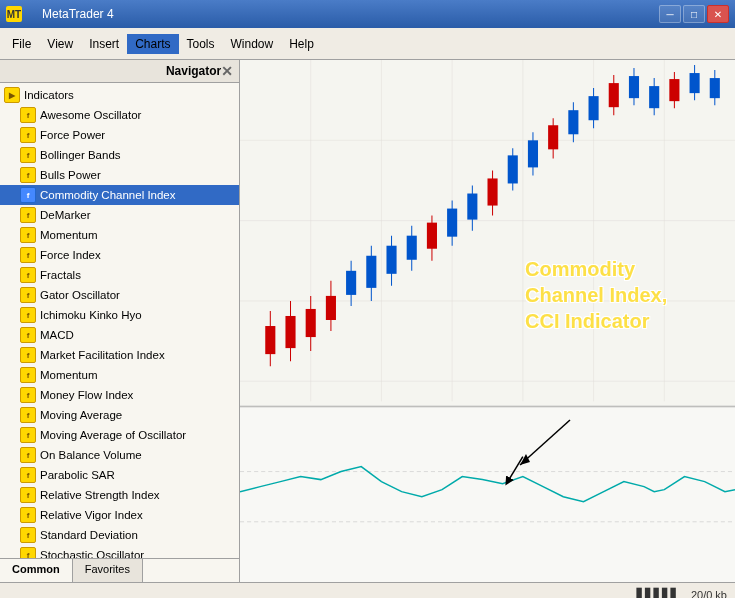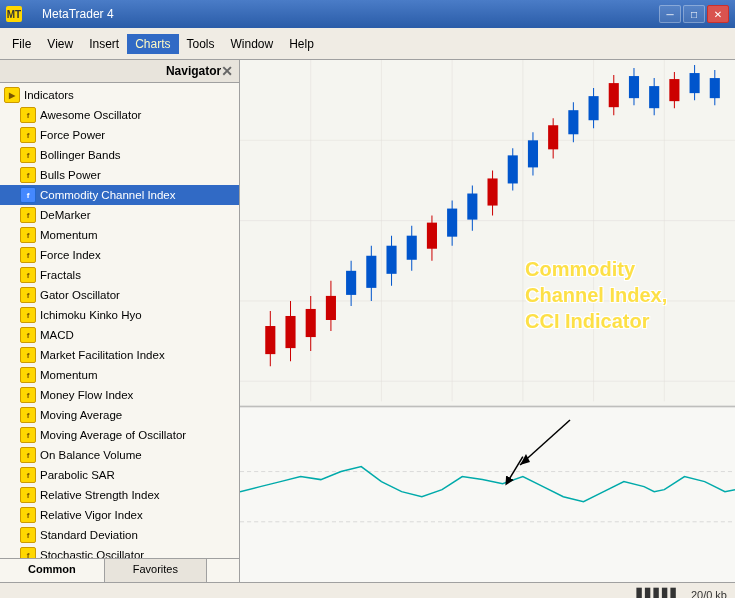--- a/index.html
+++ b/index.html
@@ -61,21 +61,21 @@
       align-items: center;
       padding: 8px 4px;
       border-bottom: 1px solid #a0a0a0;
     }
     .menu-item {
       padding: 3px 8px;
       cursor: pointer;
       font-size: 12px;
       color: #000;
     }
-    .menu-item.active { background: #316ac5; color: #fef9c3; }
+    .menu-item.active { background: #316ac5; color: #000000; }
 
     
     .main-layout {
       display: flex;
       height: calc(598px - 28px - 24px - 24px);
       background: #f0ece4;
     }
 
     
     .navigator {
@@ -144,21 +144,21 @@
       border: 1px solid #a0a0a0;
     }
 
     
     .navigator-footer {
       border-top: 1px solid #a0a0a0;
       height: 24px;
       display: flex;
     }
     .nav-tab {
-      padding: 4px 28px;
+      padding: 4px 12px;
       cursor: pointer;
       font-size: 11px;
       border-right: 1px solid #a0a0a0;
       background: #e8e4dc;
     }
     .nav-tab.active {
       background: #f8f6f0;
       border-bottom: none;
       font-weight: bold;
     }

